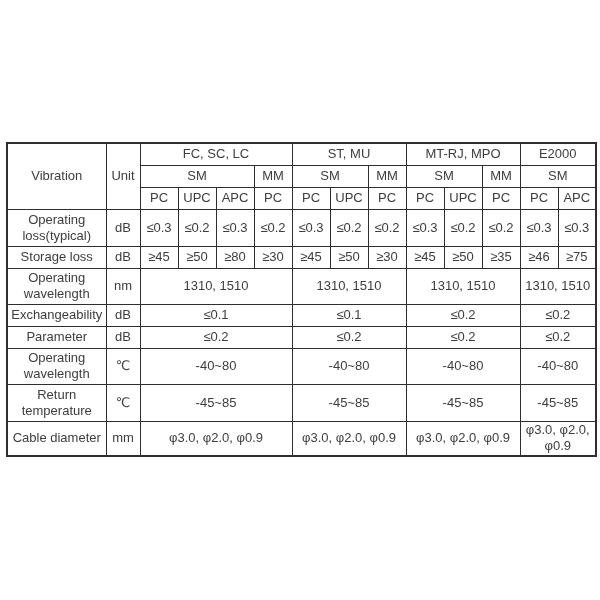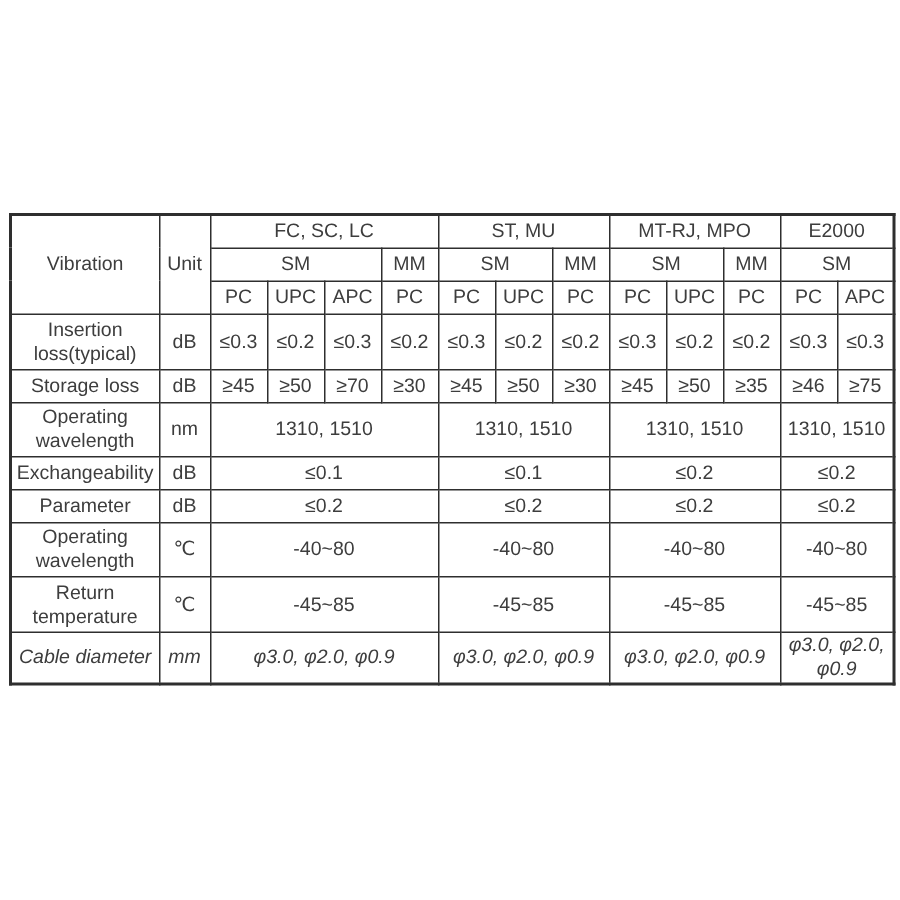--- a/index.html
+++ b/index.html
@@ -35,21 +35,21 @@
     vertical-align: middle;
     font-weight: normal;
     padding: 0;
     line-height: 16px;
     overflow: hidden;
   }
   col.c-param { width: 99px; }
   col.c-unit  { width: 34px; }
   col.c-val   { width: 38px; }
   tr.h22 { height: 22px; }
-  tr.h35 { height: 35px; font-style: italic; }
+  tr.h35 { height: 35px; }
   tr.h36 { height: 36px; margin-left: 44px; }
   tr.h37 { height: 37px; }
   td.param {
     text-align: left;
     padding-left: 5px;
     padding-right: 2px;
   }
   td.nowrap { white-space: nowrap; }
 </style>
 </head>
@@ -104,42 +104,42 @@
         <th>UPC</th>
         <th>PC</th>
         <th>PC</th>
         <th>UPC</th>
         <th>PC</th>
         <th>PC</th>
         <th>APC</th>
       </tr>
 
       <tr class="h37">
-        <td class="param">Insertion loss(typical)</td>
+        <td class="param">Operating loss(typical)</td>
         <td>dB</td>
         <td>≤0.3</td>
         <td>≤0.2</td>
         <td>≤0.3</td>
         <td>≤0.2</td>
         <td>≤0.3</td>
         <td>≤0.2</td>
         <td>≤0.2</td>
         <td>≤0.3</td>
         <td>≤0.2</td>
         <td>≤0.2</td>
         <td>≤0.3</td>
         <td>≤0.3</td>
       </tr>
 
       <tr class="h22">
         <td class="param nowrap">Storage loss</td>
         <td>dB</td>
         <td>≥45</td>
         <td>≥50</td>
-        <td>≥70</td>
+        <td>≥80</td>
         <td>≥30</td>
         <td>≥45</td>
         <td>≥50</td>
         <td>≥30</td>
         <td>≥45</td>
         <td>≥50</td>
         <td>≥35</td>
         <td>≥46</td>
         <td>≥75</td>
       </tr>

